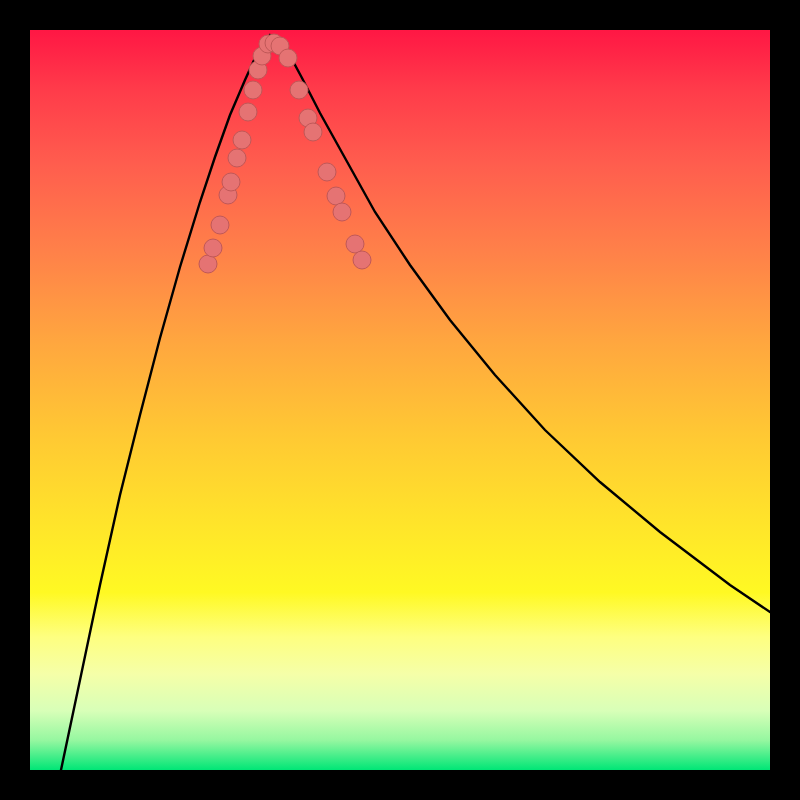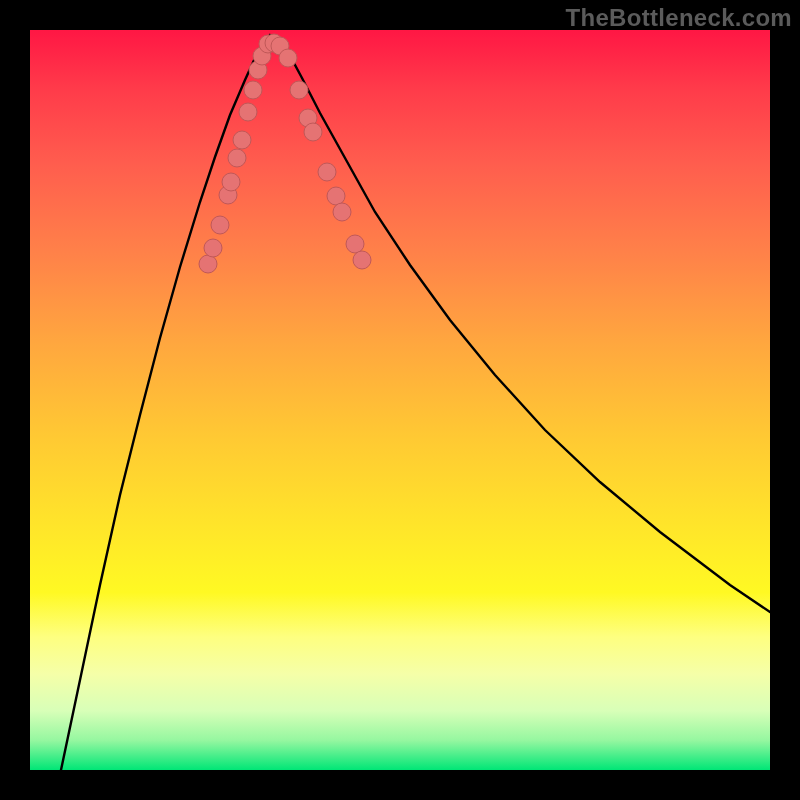--- a/index.html
+++ b/index.html
@@ -88,14 +88,13 @@
           <circle cx="278" cy="88" r="9" fill="#e57373" stroke="#c05858" stroke-width="1"></circle>
           <circle cx="283" cy="102" r="9" fill="#e57373" stroke="#c05858" stroke-width="1"></circle>
           <circle cx="297" cy="142" r="9" fill="#e57373" stroke="#c05858" stroke-width="1"></circle>
           <circle cx="306" cy="166" r="9" fill="#e57373" stroke="#c05858" stroke-width="1"></circle>
           <circle cx="312" cy="182" r="9" fill="#e57373" stroke="#c05858" stroke-width="1"></circle>
           <circle cx="325" cy="214" r="9" fill="#e57373" stroke="#c05858" stroke-width="1"></circle>
           <circle cx="332" cy="230" r="9" fill="#e57373" stroke="#c05858" stroke-width="1"></circle>
         </g>
     </svg>
   </div>
-  <div class="watermark">TheBottleneck.com</div>
 </div>
 
 </body></html>

